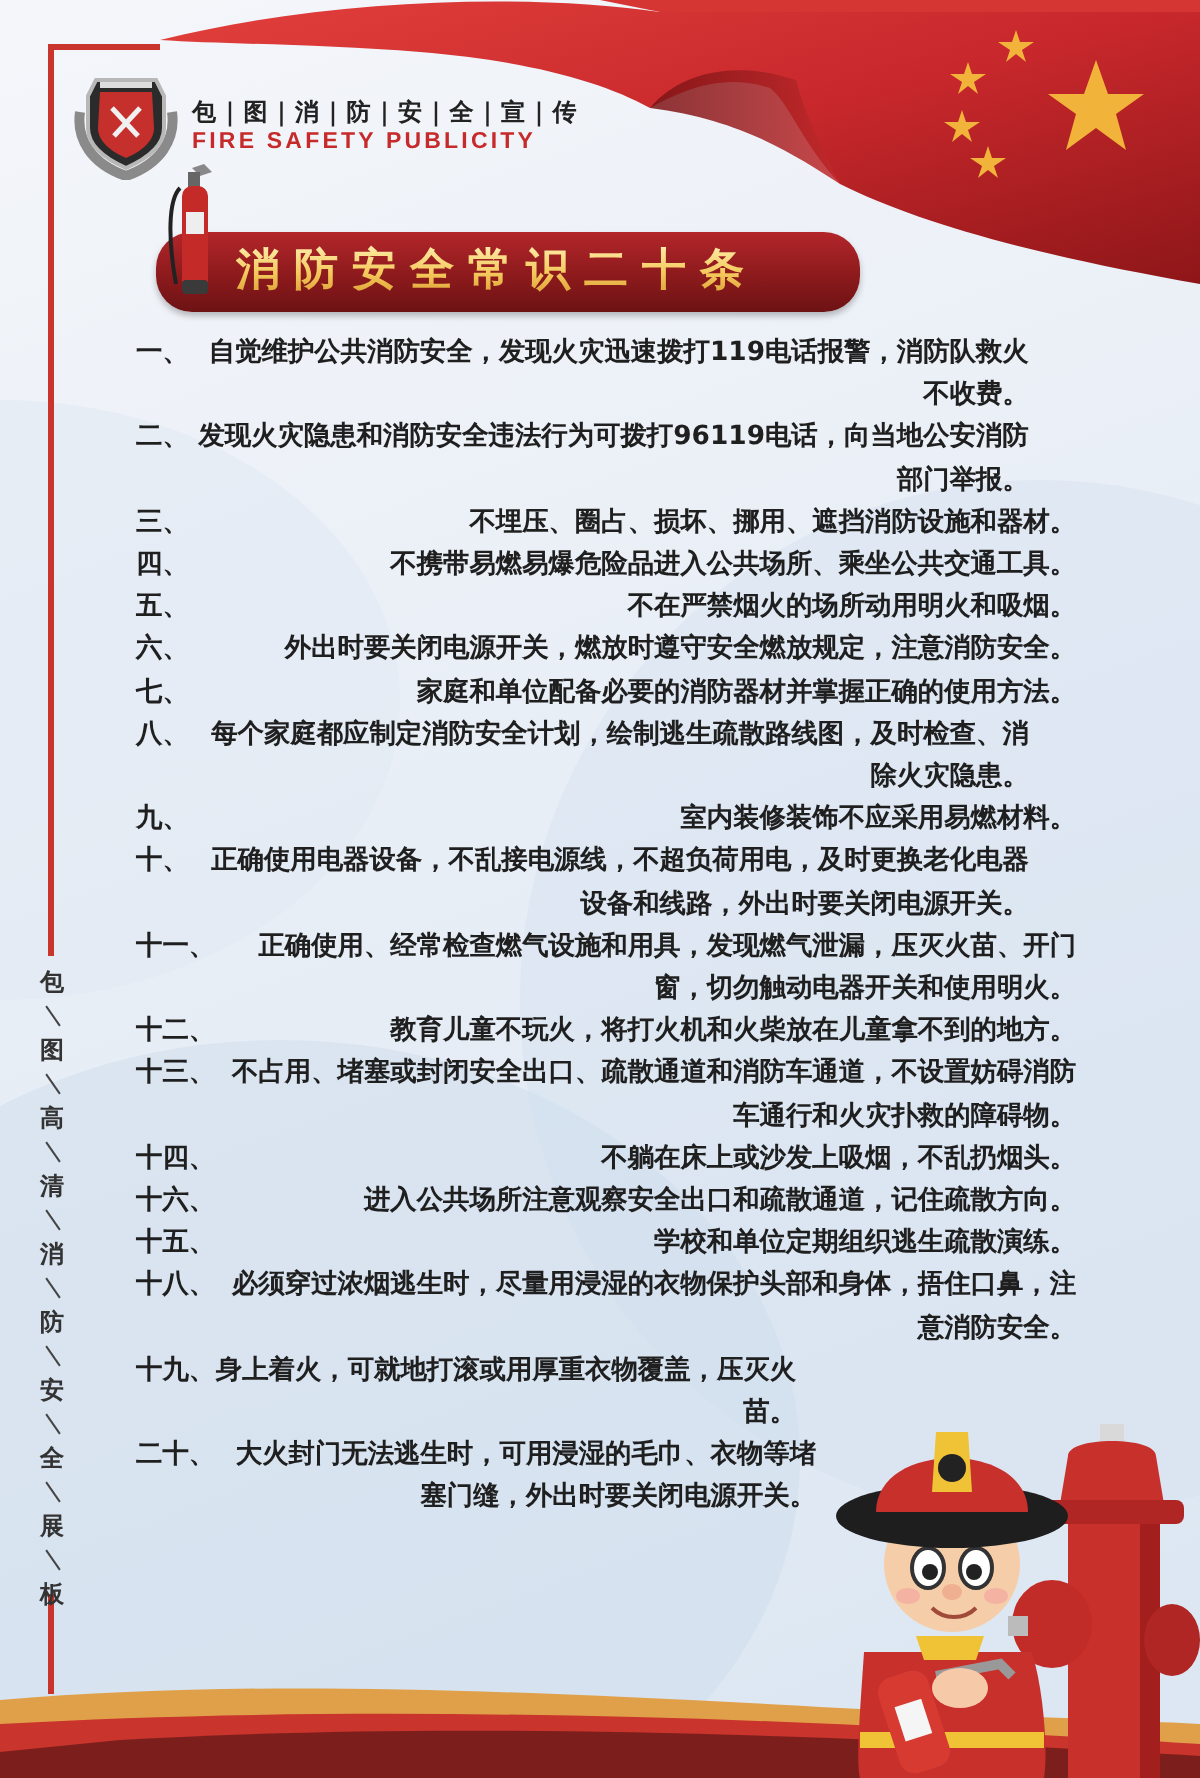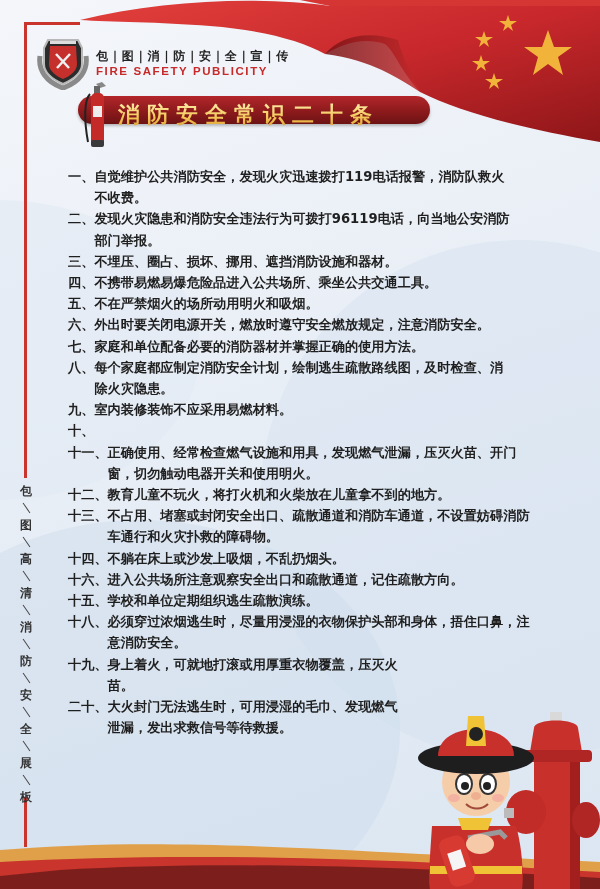--- a/index.html
+++ b/index.html
@@ -29,34 +29,34 @@
 
   
   .badge { position:absolute; left:36px; top:34px; width:54px; height:56px; }
   .brand-cn { position:absolute; left:96px; top:48px; font-size:12px; font-weight:bold;
               color:#222; letter-spacing:1px; }
   .brand-en { position:absolute; left:96px; top:65px; font-family:Liberation Sans, sans-serif;
               font-size:11.5px; font-weight:bold; color:#c72a2a; letter-spacing:1.6px; }
 
   .extinguisher { position:absolute; left:82px; top:80px; width:30px; height:70px; }
 
-  .banner { position:absolute; left:78px; top:96px; width:352px; height:28px;
+  .banner { position:absolute; left:78px; top:116px; width:352px; height:40px;
             border-radius:18px;
             background: linear-gradient(180deg, #b3262a 0%, #8c1a1c 55%, #6d1214 100%);
             box-shadow: 0 2px 3px rgba(0,0,0,0.25); }
   .banner-title { position:absolute; left:40px; top:4px; font-size:22px; font-weight:bold;
                   letter-spacing:7px; color:#f4cf6b;
                   background: linear-gradient(180deg, #fff2b8 0%, #f4c95c 55%, #d9982e 100%);
                   -webkit-background-clip:text; background-clip:text; -webkit-text-fill-color:transparent; }
 
   
   .rules { position:absolute; left:68px; top:166px; width:470px; margin:0; padding:0; list-style:none; }
   .rule { display:flex; font-size:13.2px; color:#1f1f1f; font-weight:bold; line-height:21.2px; }
   .rule .num { white-space:nowrap; flex:none; }
-  .rule .txt { flex:1; }
+  .rule .txt { flex:1;text-align:right; }
   .rule.r1 .txt, .rule.r2 .txt, .rule.r8 .txt, .rule.r10 .txt { max-width:420px; }
 
   
   .waves { position:absolute; left:0; top:840px; width:600px; height:49px; }
 
   
   .hydrant { position:absolute; left:500px; top:712px; width:100px; height:177px; }
   .mascot { position:absolute; left:410px; top:706px; width:130px; height:183px; }
 </style>
 </head>
@@ -174,20 +174,21 @@
     <li class="rule r8">
         <span class="num">八、</span>
         <span class="txt">每个家庭都应制定消防安全计划，绘制逃生疏散路线图，及时检查、消除火灾隐患。</span>
       </li>
     <li class="rule">
         <span class="num">九、</span>
         <span class="txt">室内装修装饰不应采用易燃材料。</span>
       </li>
     <li class="rule r10">
         <span class="num">十、</span>
+        <span class="txt">正确使用电器设备，不乱接电源线，不超负荷用电，及时更换老化电器设备和线路，外出时要关闭电源开关。</span>
       </li>
     <li class="rule">
         <span class="num">十一、</span>
         <span class="txt">正确使用、经常检查燃气设施和用具，发现燃气泄漏，压灭火苗、开门窗，切勿触动电器开关和使用明火。</span>
       </li>
     <li class="rule">
         <span class="num">十二、</span>
         <span class="txt">教育儿童不玩火，将打火机和火柴放在儿童拿不到的地方。</span>
       </li>
     <li class="rule">
@@ -209,21 +210,21 @@
     <li class="rule">
         <span class="num">十八、</span>
         <span class="txt">必须穿过浓烟逃生时，尽量用浸湿的衣物保护头部和身体，捂住口鼻，注意消防安全。</span>
       </li>
     <li class="rule" style="max-width:330px">
         <span class="num">十九、</span>
         <span class="txt">身上着火，可就地打滚或用厚重衣物覆盖，压灭火苗。</span>
       </li>
     <li class="rule" style="max-width:340px">
         <span class="num">二十、</span>
-        <span class="txt">大火封门无法逃生时，可用浸湿的毛巾、发现燃气泄漏，发出求救信号等待救援。</span>
+        <span class="txt">大火封门无法逃生时，可用浸湿的毛巾、衣物等堵塞门缝，外出时要关闭电源开关。</span>
       </li>
   </ol>
 
   <svg class="waves" viewBox="0 0 600 49" preserveAspectRatio="none">
     <path d="M0,10 C120,0 240,4 420,14 C500,18 560,20 600,22 L600,49 L0,49 Z" fill="#e0a04a"></path>
     <path d="M0,22 C140,14 300,16 460,24 C530,28 570,30 600,32 L600,49 L0,49 Z" fill="#c9342c"></path>
     <path d="M60,30 C200,22 360,24 600,38 L600,49 L0,49 L0,36 Z" fill="#7c1f1c"></path>
   </svg>
 
   <svg class="hydrant" viewBox="0 0 100 177">

